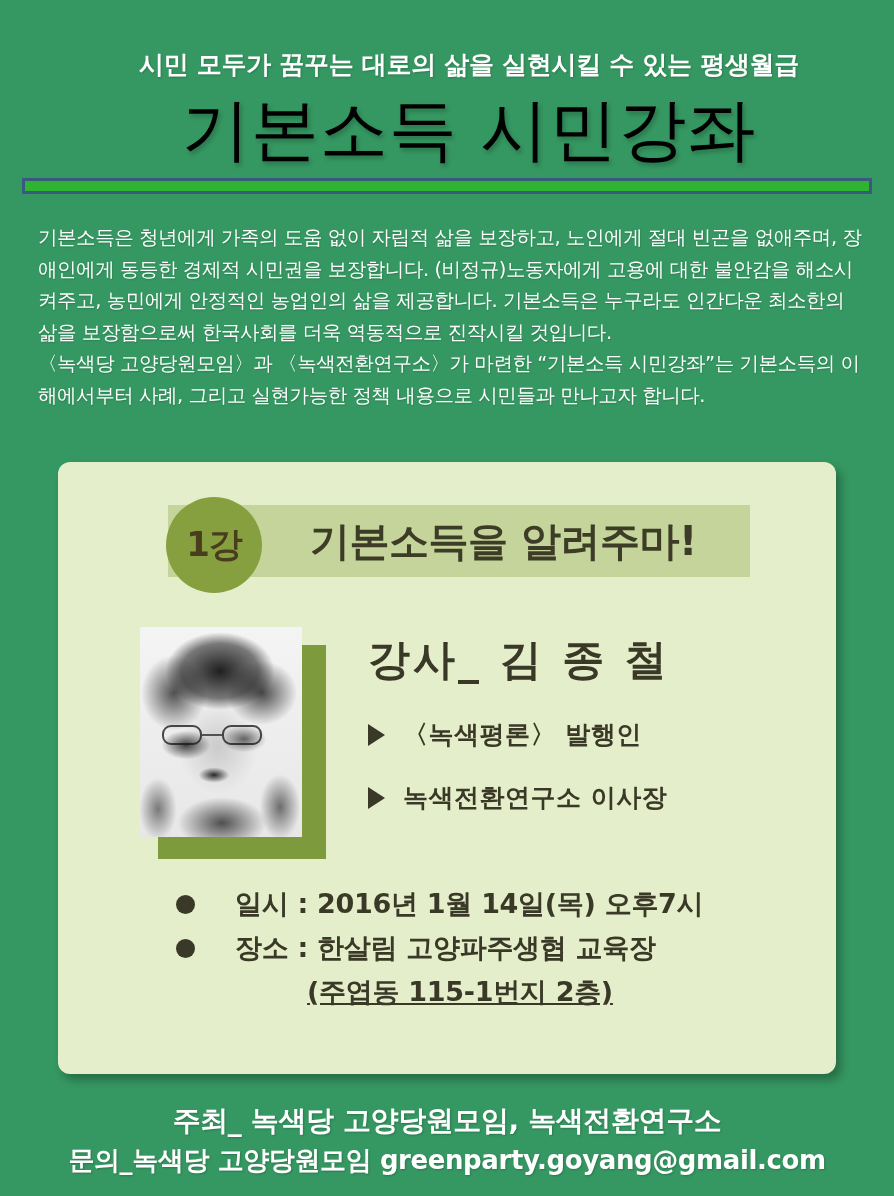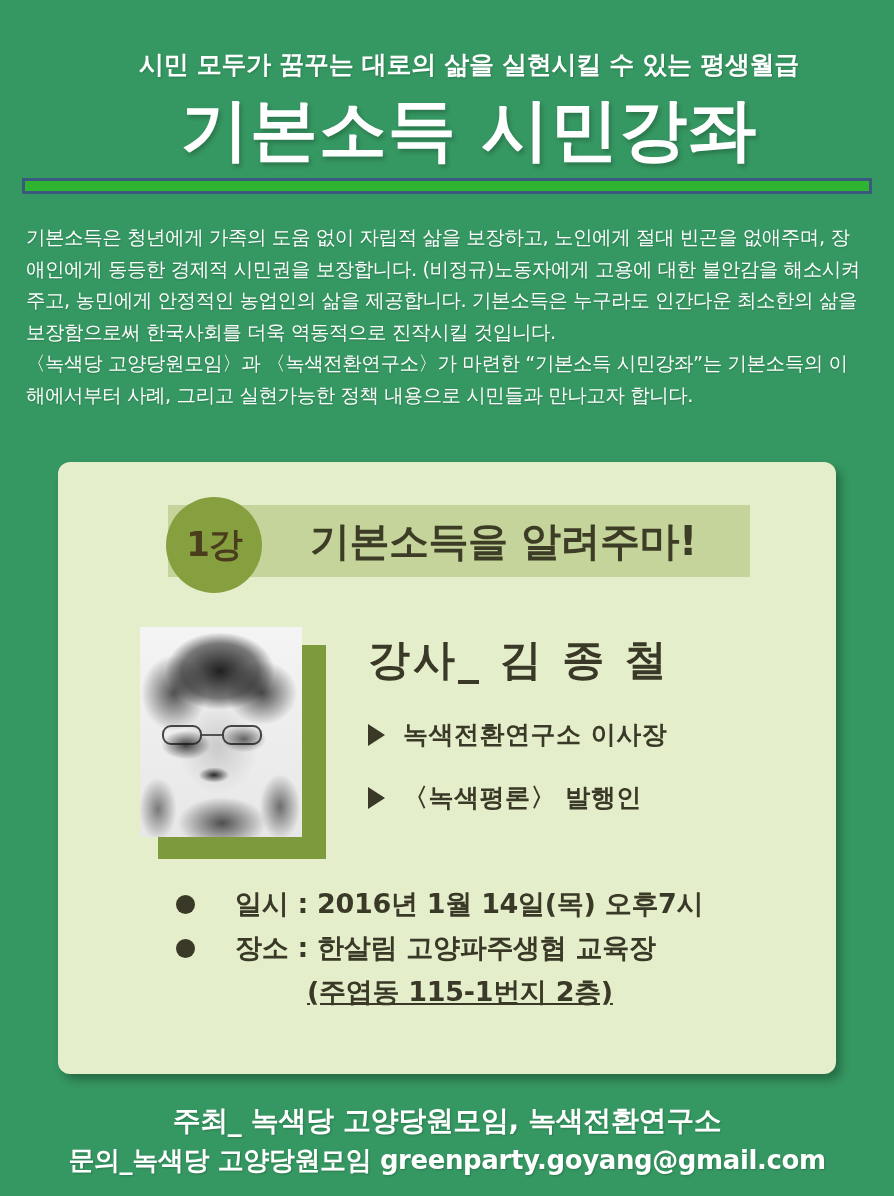--- a/index.html
+++ b/index.html
@@ -29,42 +29,42 @@
     font-size: 25px;
     font-weight: bold;
     color: #ffffff;
     letter-spacing: -0.3px;
     text-shadow: 1px 1px 2px rgba(0,0,0,0.18);
     line-height: 1.2;
   }
   .title {
     margin-top: 14px;
     font-size: 68px;
-    font-weight: bold;
-    color: #ffffff;
+    font-weight: normal;
+    color: #000000;
     letter-spacing: 1px;
     line-height: 1.05;
     text-shadow: 2px 3px 4px rgba(0,0,0,0.22);
   }
   .divider {
     position: absolute;
     top: 178px;
     left: 22px;
     right: 22px;
     height: 16px;
     background: #2fb432;
     border: 3px solid #39597f;
     box-sizing: border-box;
   }
 
   
   .intro {
     position: absolute;
     top: 222px;
-    left: 26px;
+    left: 38px;
     right: 30px;
     color: #ffffff;
     font-size: 19.5px;
     line-height: 1.62;
     letter-spacing: -0.45px;
     text-shadow: 0.5px 0.5px 1.5px rgba(0,0,0,0.18);
   }
   .intro p { margin: 0; }
   .intro p.second { }
 
@@ -317,25 +317,25 @@
             <i class="r"></i>
             <b></b>
         </div>
       </div>
     </div>
 
     <div class="lecturer">
       <div class="lecturer-name">강사_ 김 종 철</div>
       <div class="cred">
         <span class="tri"></span>
-        <span>녹색전환연구소 이사장</span>
+        <span>〈녹색평론〉 발행인</span>
       </div>
       <div class="cred">
         <span class="tri"></span>
-        <span>〈녹색평론〉 발행인</span>
+        <span>녹색전환연구소 이사장</span>
       </div>
     </div>
 
     <div class="details">
       <div class="detail-row">
         <span class="dot"></span>
         <span class="detail-text">일시 : 2016년 1월 14일(목) 오후7시</span>
       </div>
       <div class="detail-row">
         <span class="dot"></span>

